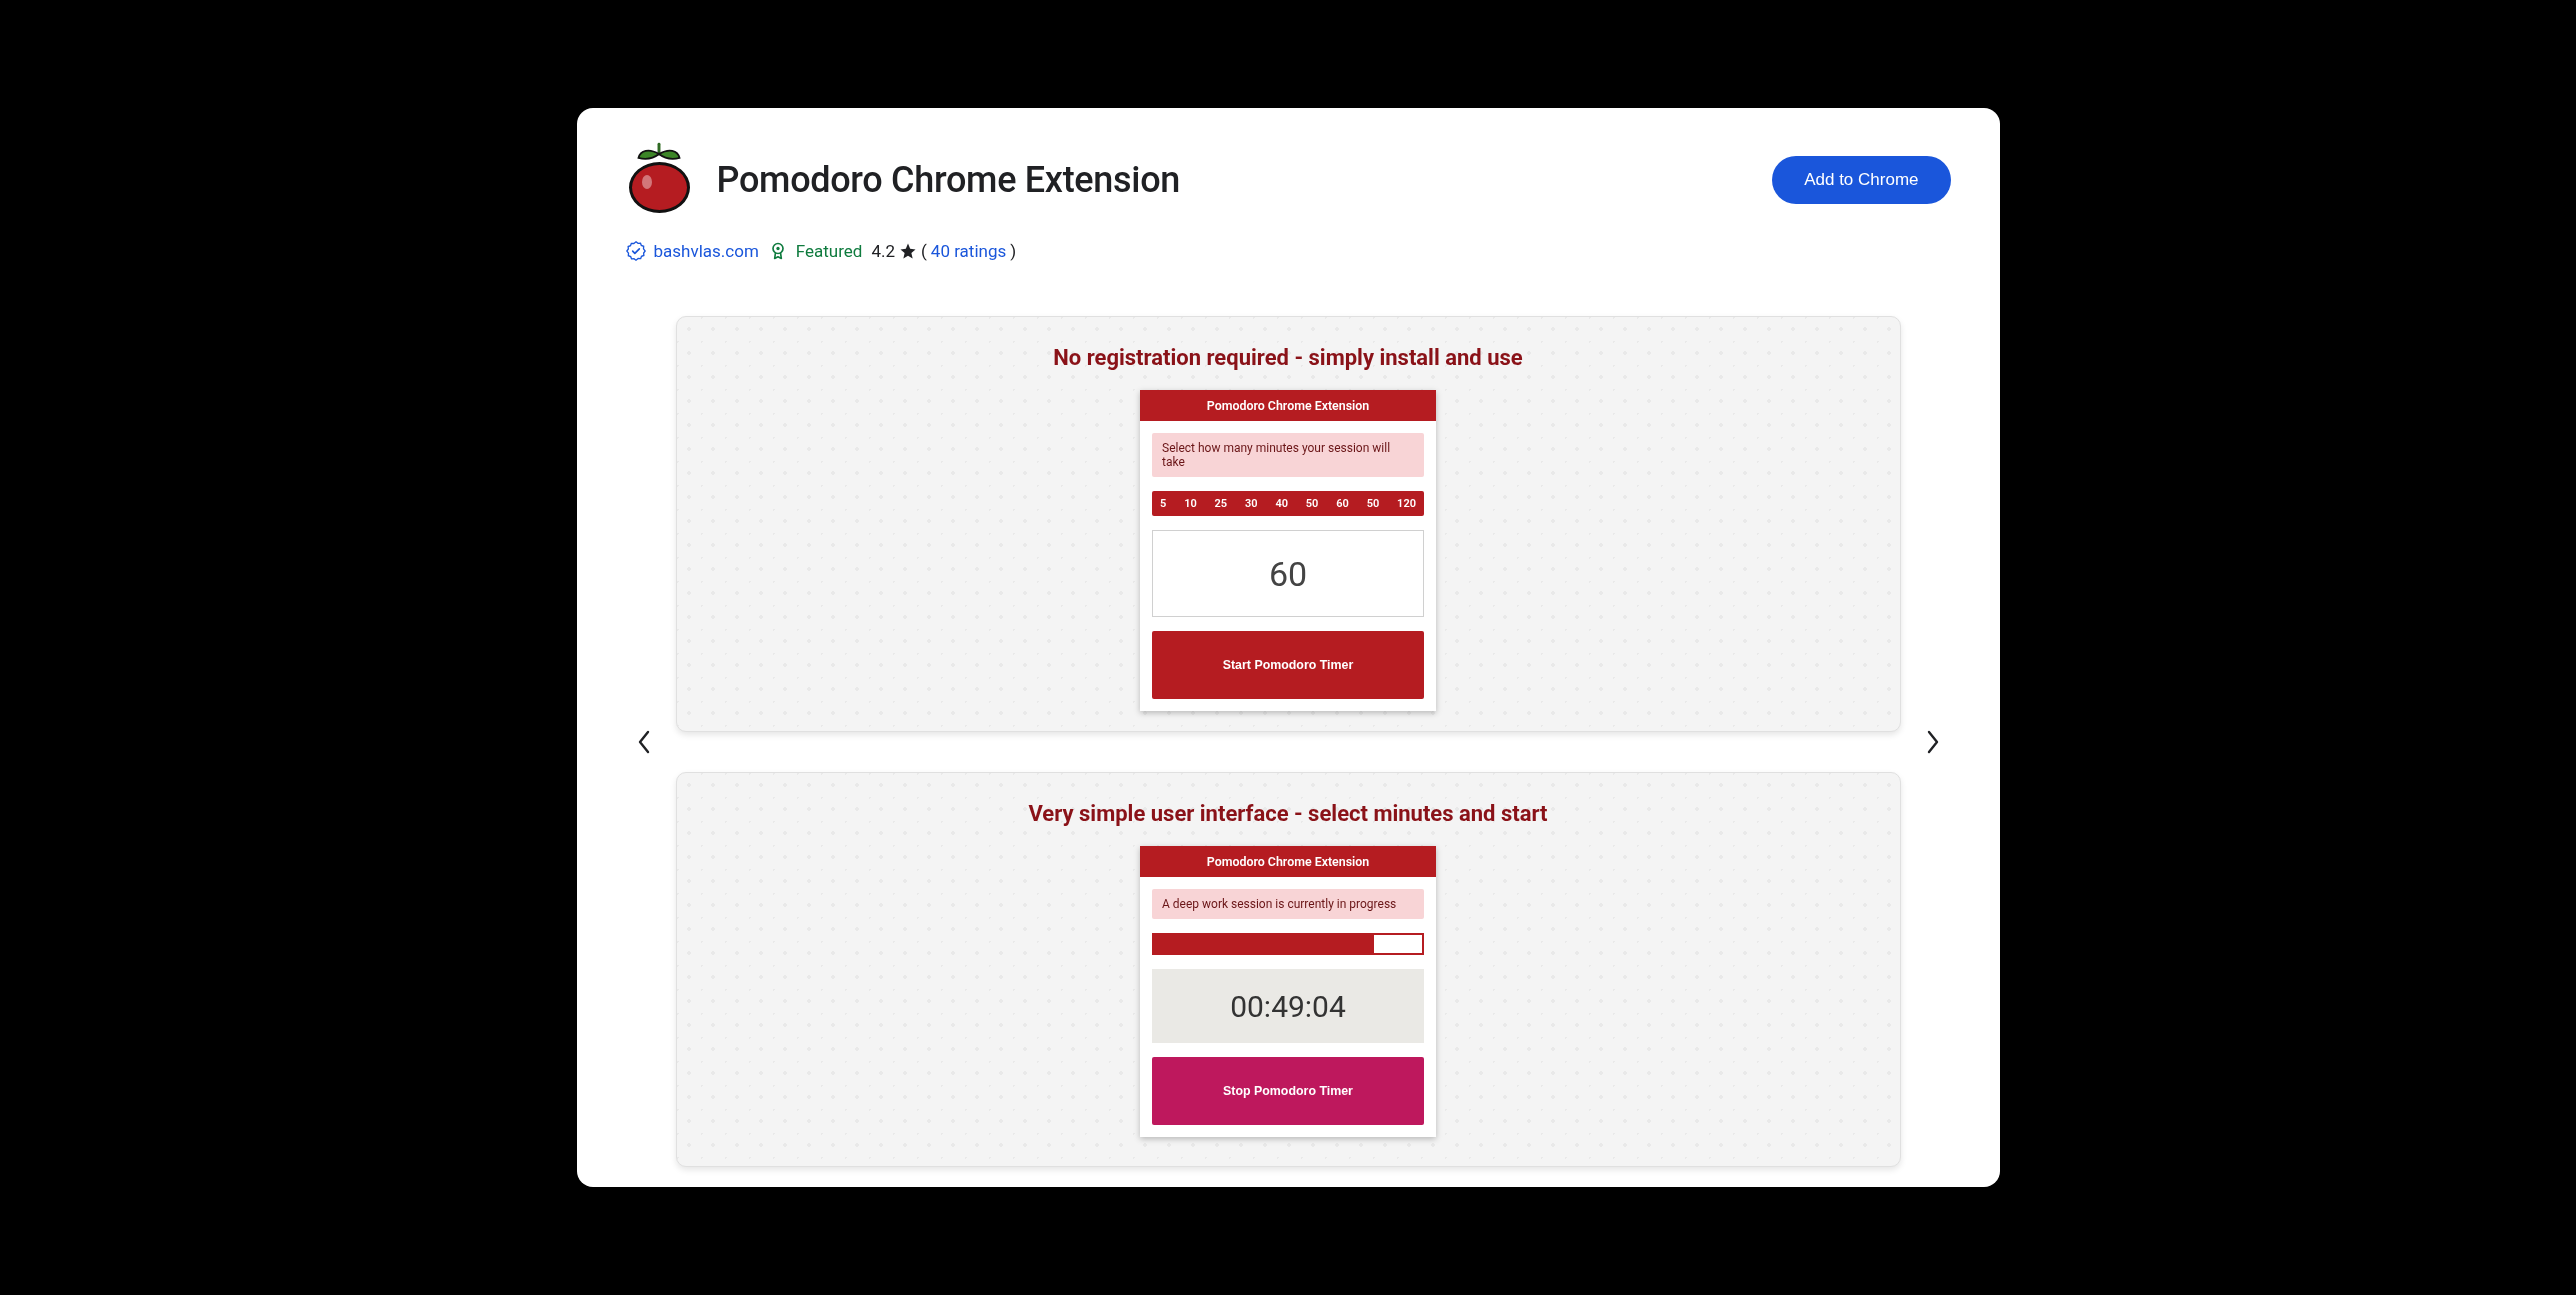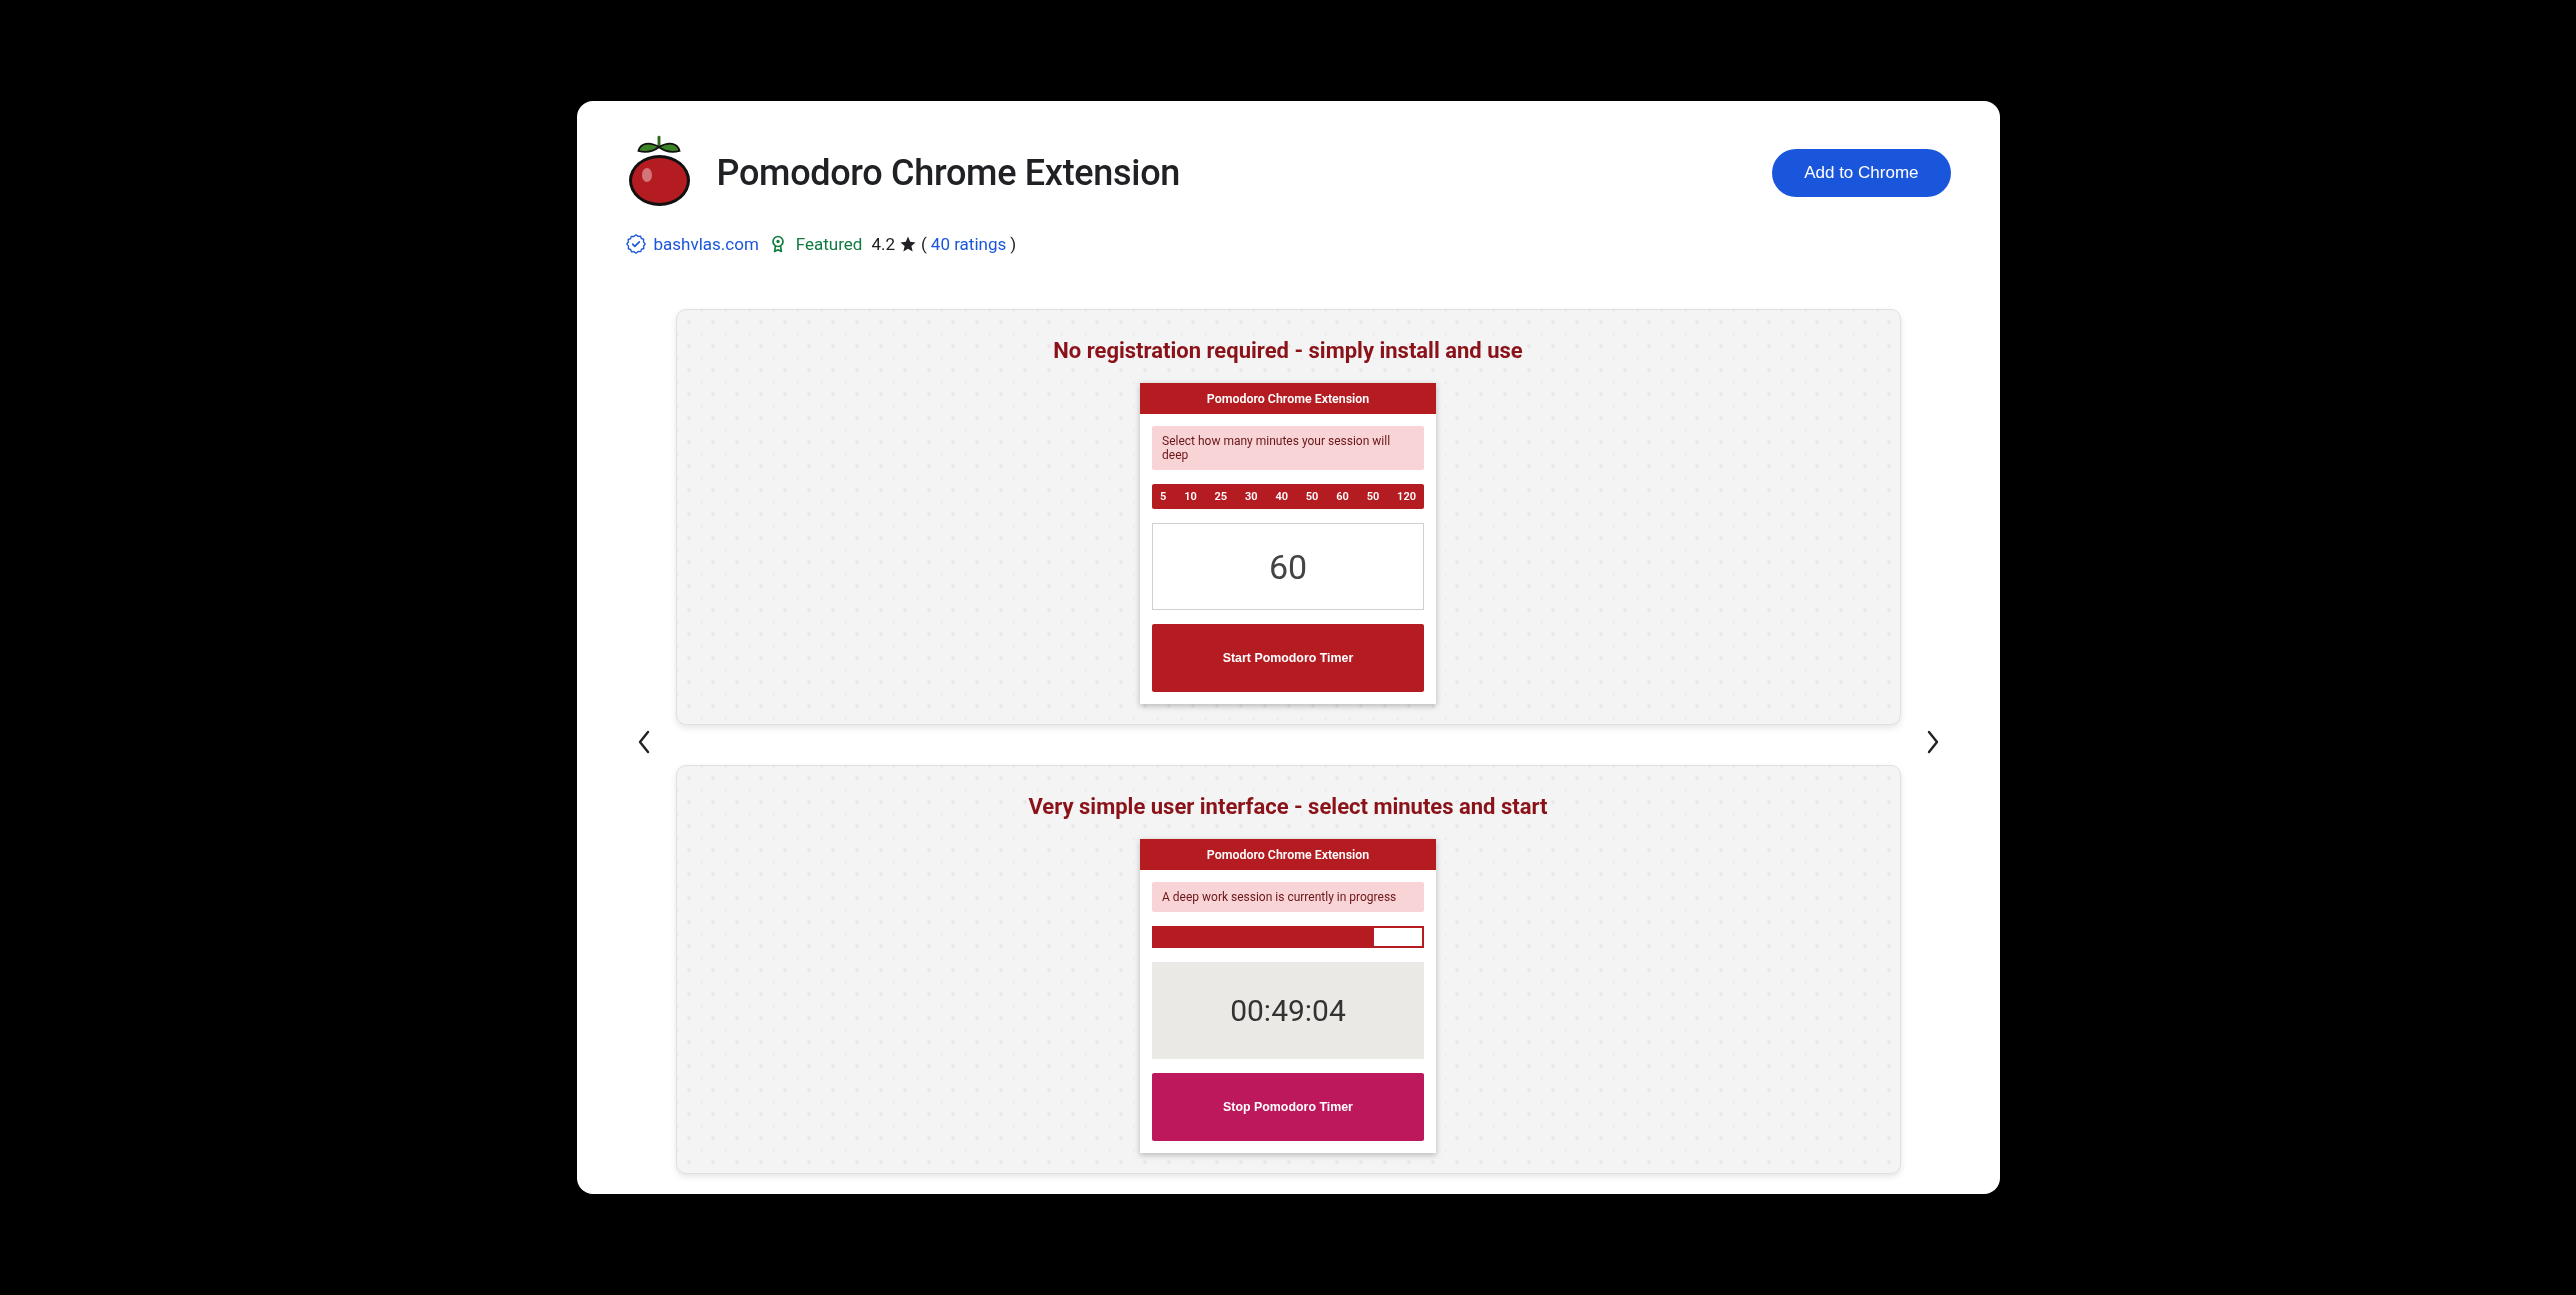--- a/index.html
+++ b/index.html
@@ -142,21 +142,21 @@
       border:1px solid #d0d0d0; margin-top:14px;
       height:87px; display:flex; align-items:center; justify-content:center;
       font-size:34px; color:#444;
     }
     .progress-outer {
       border:2px solid #B51C21; height:22px; margin-top:14px; background:#fff;
     }
     .progress-inner { background:#B51C21; height:100%; width:82%; }
     .timer-box {
       background:#EAE9E5; margin-top:14px;
-      height:97px; display:flex; align-items:center; justify-content:center;
+      height:74px; display:flex; align-items:center; justify-content:center;
       font-size:30px; color:#333;
     }
     .action-btn {
       margin-top:14px; width:100%; border:none;
       padding:27px 0; font-size:12.4px; font-weight:600; color:#fff;
       cursor:pointer; border-radius:2px;
     }
     .action-red { background:#B51C21; }
     .action-green { background:#be185d; }
   </style>
@@ -215,21 +215,21 @@
         <path d="M14 4 L6 14 L14 24" fill="none" stroke="#202124" stroke-width="2.4" stroke-linecap="round" stroke-linejoin="round"></path>
       </svg>
     </div>
 
     <div class="slides">
       <div class="slide">
         <div class="slide-title">No registration required - simply install and use</div>
         <div class="ext-panel">
           <div class="ext-header">Pomodoro Chrome Extension</div>
           <div class="ext-body">
-            <div class="ext-msg">Select how many minutes your session will deep</div>
+            <div class="ext-msg">Select how many minutes your session will take</div>
             <div class="minute-row">
               <span>5</span>
               <span>10</span>
               <span>25</span>
               <span>30</span>
               <span>40</span>
               <span>50</span>
               <span>60</span>
               <span>50</span>
               <span>120</span>

